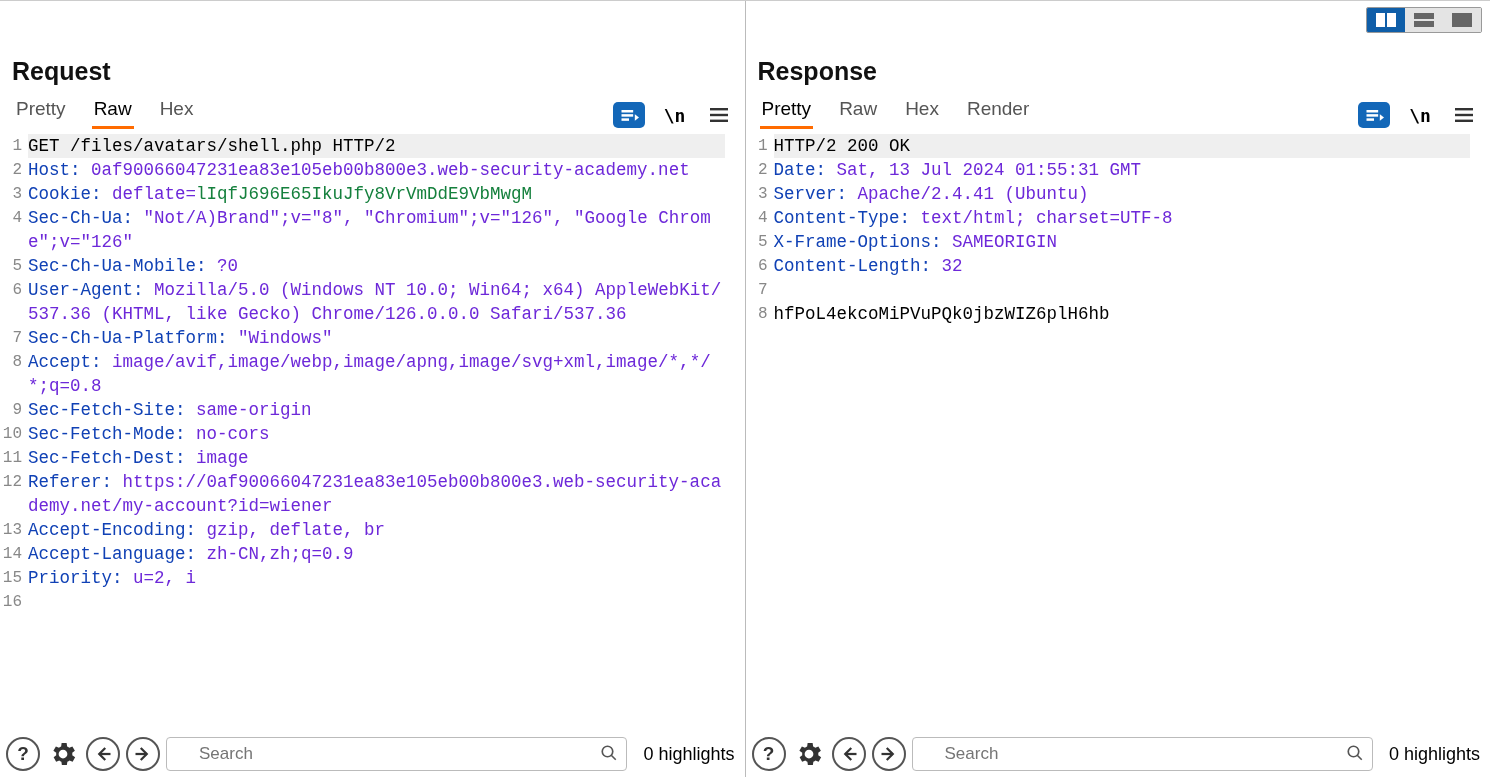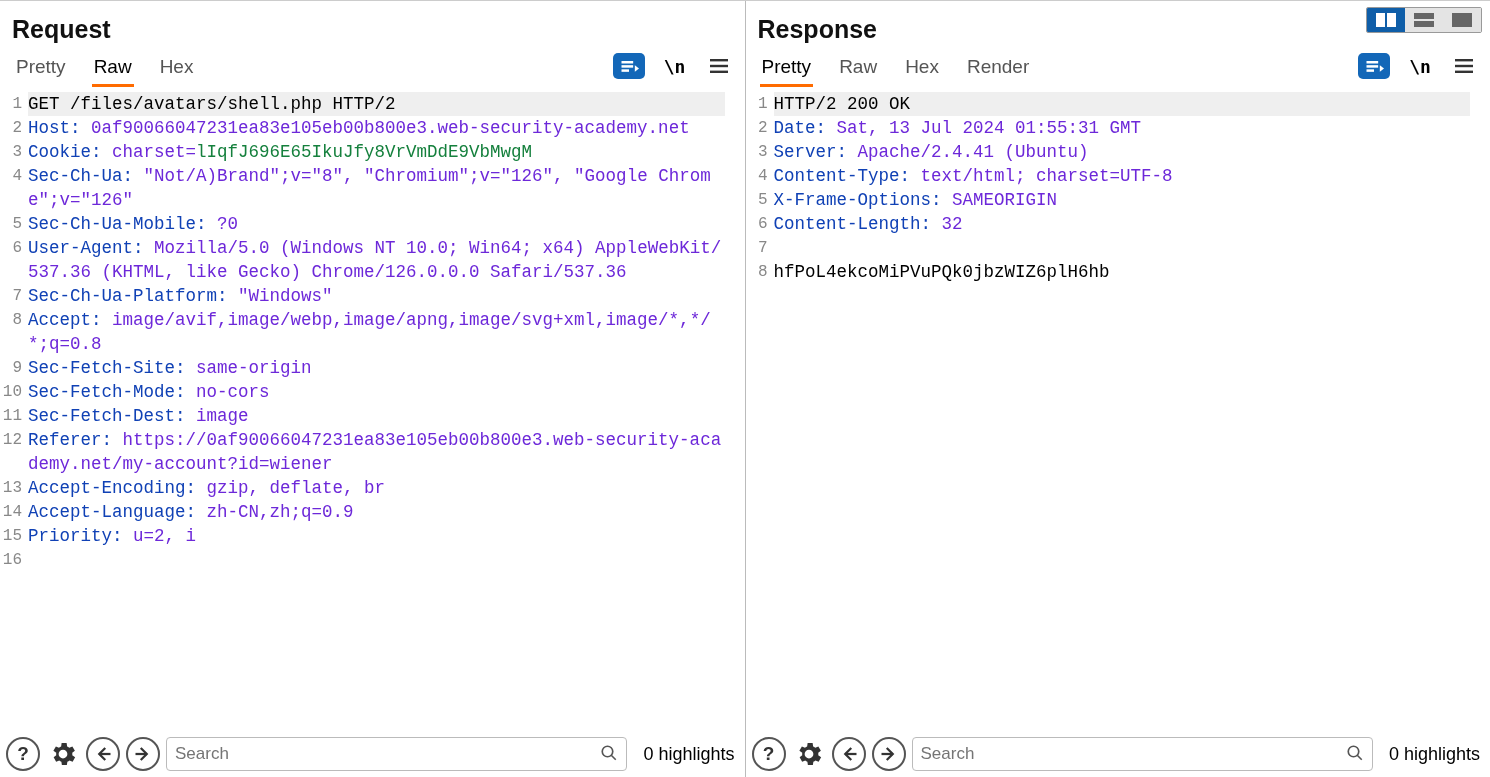--- a/index.html
+++ b/index.html
@@ -27,29 +27,30 @@
   }
   .divider {
     width: 1px;
     background: #bbb;
   }
   .pane-header {
     display: flex;
     align-items: flex-end;
     justify-content: space-between;
     padding: 14px 12px 0 12px;
+    margin-top: 42px;
   }
   .pane-title {
     font-size: 25px;
     font-weight: 700;
     color: #111;
   }
   .tabs-row {
     display: flex;
-    align-items: flex-start;
+    align-items: flex-end;
     justify-content: space-between;
     padding: 8px 12px 0 14px;
   }
   .tabs {
     display: flex;
     gap: 24px;
   }
   .tab {
     font-size: 19px;
     padding: 4px 2px 6px 2px;
@@ -141,20 +142,21 @@
     height: 34px;
     padding: 0 8px;
     background:#fff;
   }
   .search-box input {
     flex:1;
     border:none;
     outline:none;
     font-size: 17px;
     color:#555;
+    margin-left:24px;
   }
   .search-box .sicon { color:#555; }
   .highlights-label {
     font-size: 18px;
     color:#000000;
     margin-left: 10px;
     white-space: nowrap;
   }
   .top-bar-right-buttons {
     position: absolute;
@@ -216,21 +218,21 @@
         <div class="ln-row">
           <div class="gutter">1</div>
           <div class="code"><span class="hl-first">GET /files/avatars/shell.php HTTP/2</span></div>
         </div>
         <div class="ln-row">
           <div class="gutter">2</div>
           <div class="code"><span class="hn">Host:</span> <span class="hv">0af90066047231ea83e105eb00b800e3.web-security-academy.net</span></div>
         </div>
         <div class="ln-row">
           <div class="gutter">3</div>
-          <div class="code"><span class="hn">Cookie:</span> <span class="hv">charset=</span><span class="cv">lIqfJ696E65IkuJfy8VrVmDdE9VbMwgM</span></div>
+          <div class="code"><span class="hn">Cookie:</span> <span class="hv">deflate=</span><span class="cv">lIqfJ696E65IkuJfy8VrVmDdE9VbMwgM</span></div>
         </div>
         <div class="ln-row">
           <div class="gutter">4</div>
           <div class="code"><span class="hn">Sec-Ch-Ua:</span> <span class="hv">"Not/A)Brand";v="8", "Chromium";v="126", "Google Chrome";v="126"</span></div>
         </div>
         <div class="ln-row">
           <div class="gutter">5</div>
           <div class="code"><span class="hn">Sec-Ch-Ua-Mobile:</span> <span class="hv">?0</span></div>
         </div>
         <div class="ln-row">

